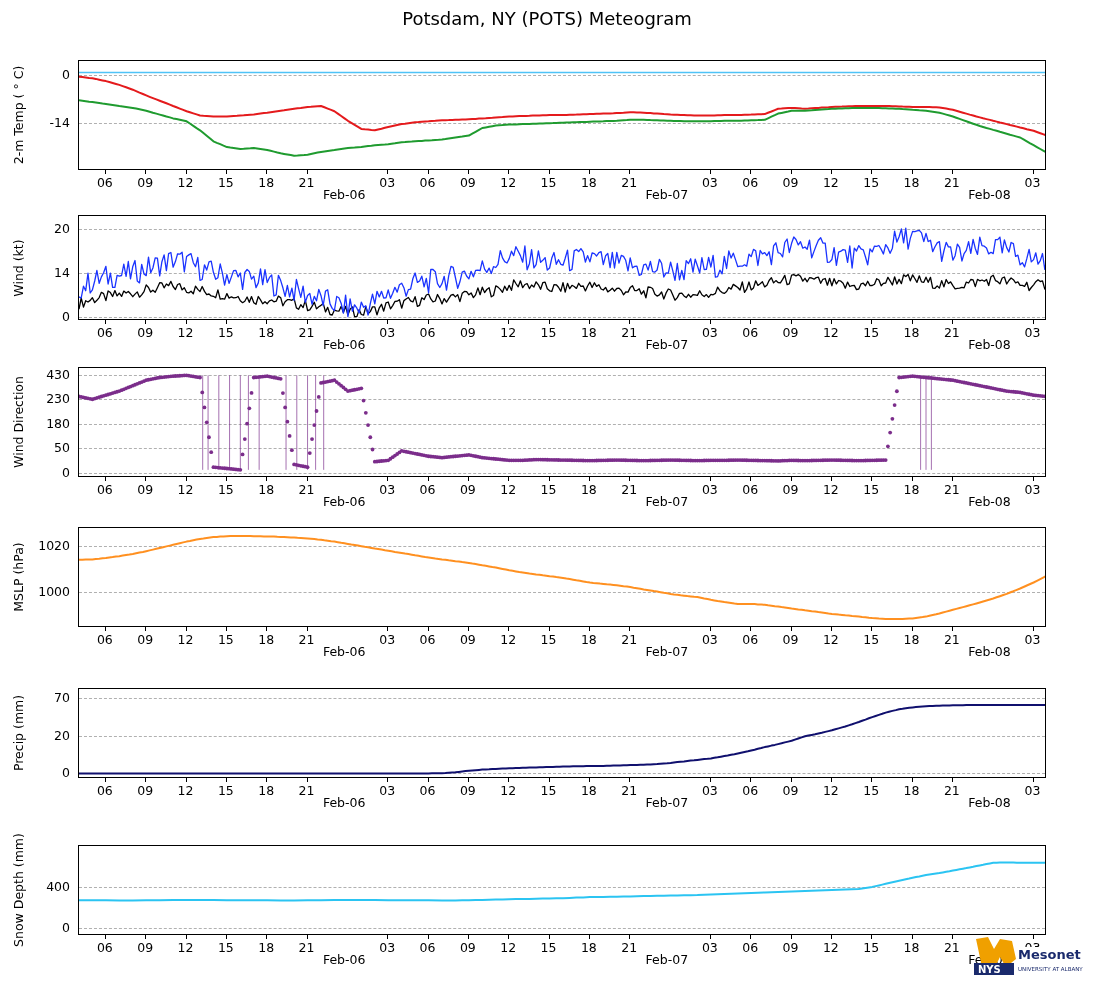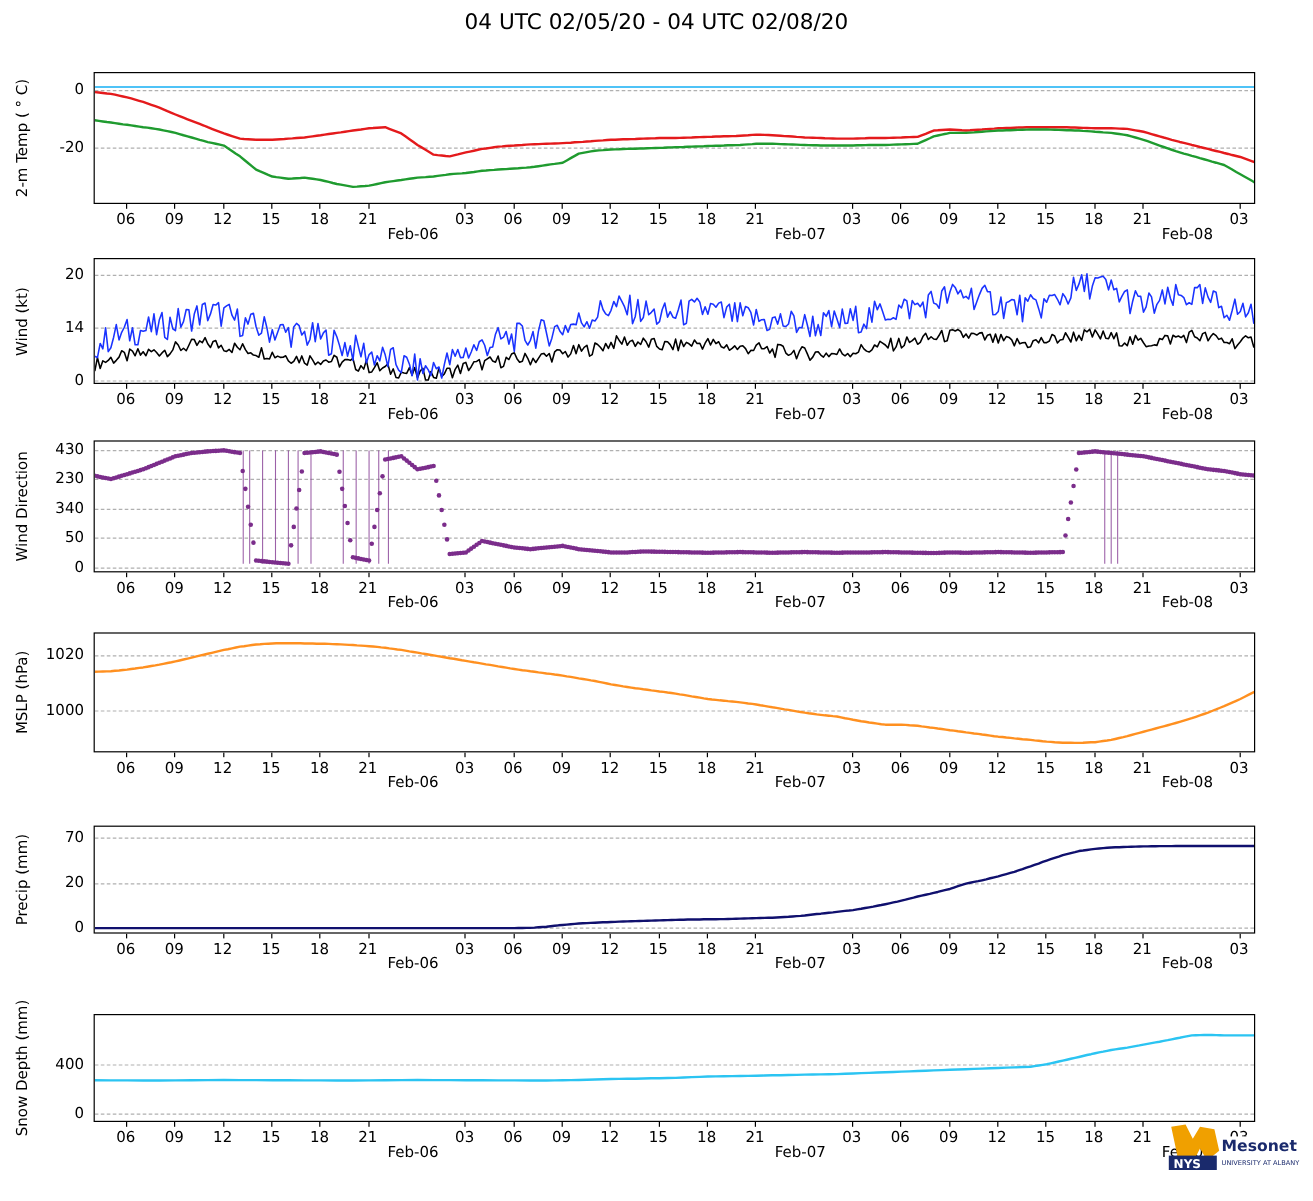--- a/index.html
+++ b/index.html
@@ -71,26 +71,26 @@
   }
   .legend .entry{display:flex;align-items:center;gap:6px;}
   .legend .swatch{display:inline-block;width:26px;height:3px;border-radius:1px;}
   svg{display:block;}
   .logo{position:absolute;right:6px;bottom:10px;width:118px;height:58px;}
 </style>
 </head>
 <body>
 
 <div class="title">
-  <div>04 UTC 02/05/20 - 04 UTC 02/08/20</div>
+  <div>Potsdam, NY (POTS) Meteogram</div>
 </div>
 
 <div id="panels">
     <div class="ytick" style="top: 74.3478px; left: 0px; width: 70px;">0</div>
-    <div class="ytick" style="top: 122.174px; left: 0px; width: 70px;">-20</div>
+    <div class="ytick" style="top: 122.174px; left: 0px; width: 70px;">-14</div>
     <div class="ylabel" style="left: 18px; top: 115px; transform: rotate(-90deg) translate(-50%, -50%);">2-m Temp ( ° C)</div>
     <div class="xtickmark" style="left: 104.889px; top: 170px;"></div>
     <div class="xtick" style="left: 104.889px; top: 175px;">06</div>
     <div class="xtickmark" style="left: 145.222px; top: 170px;"></div>
     <div class="xtick" style="left: 145.222px; top: 175px;">09</div>
     <div class="xtickmark" style="left: 185.556px; top: 170px;"></div>
     <div class="xtick" style="left: 185.556px; top: 175px;">12</div>
     <div class="xtickmark" style="left: 225.889px; top: 170px;"></div>
     <div class="xtick" style="left: 225.889px; top: 175px;">15</div>
     <div class="xtickmark" style="left: 266.222px; top: 170px;"></div>
@@ -216,21 +216,21 @@
         <div class="gridline" style="top: 56.875px;"></div>
         <div class="gridline" style="top: 13.125px;"></div>
         <svg width="968" height="105" style="position: absolute; left: 0px; top: 0px;">
           <path d="M0.0,93.2 L2.2,82.0 L4.5,91.1 L6.7,84.7 L9.0,86.0 L11.2,84.4 L13.4,81.7 L15.7,86.6 L17.9,84.3 L20.2,81.6 L22.4,76.3 L24.6,77.6 L26.9,84.6 L29.1,74.9 L31.4,76.6 L33.6,80.5 L35.9,74.6 L38.1,79.9 L40.3,77.1 L42.6,80.4 L44.8,75.1 L47.1,77.0 L49.3,75.5 L51.5,77.8 L53.8,80.7 L56.0,78.1 L58.3,75.9 L60.5,81.2 L62.7,78.9 L65.0,75.6 L67.2,68.9 L69.5,71.5 L71.7,76.1 L73.9,74.2 L76.2,76.3 L78.4,71.7 L80.7,66.7 L82.9,67.0 L85.1,71.8 L87.4,68.0 L89.6,69.6 L91.9,65.4 L94.1,70.5 L96.4,73.6 L98.6,68.5 L100.8,67.7 L103.1,73.9 L105.3,71.7 L107.6,76.3 L109.8,76.9 L112.0,75.2 L114.3,77.7 L116.5,70.1 L118.8,73.4 L121.0,75.5 L123.2,70.5 L125.5,75.4 L127.7,78.6 L130.0,78.0 L132.2,79.9 L134.4,80.3 L136.7,81.7 L138.9,73.8 L141.2,83.2 L143.4,82.7 L145.6,83.2 L147.9,77.6 L150.1,82.1 L152.4,80.8 L154.6,81.8 L156.9,81.7 L159.1,80.5 L161.3,84.7 L163.6,86.7 L165.8,85.2 L168.1,81.0 L170.3,86.3 L172.5,80.6 L174.8,86.7 L177.0,88.3 L179.3,80.5 L181.5,83.9 L183.7,87.8 L186.0,85.7 L188.2,87.7 L190.5,84.9 L192.7,84.0 L194.9,85.8 L197.2,85.2 L199.4,80.1 L201.7,81.7 L203.9,89.8 L206.1,85.7 L208.4,83.7 L210.6,83.6 L212.9,84.3 L215.1,82.6 L217.4,91.9 L219.6,93.3 L221.8,88.7 L224.1,91.6 L226.3,84.4 L228.6,94.5 L230.8,93.9 L233.0,90.4 L235.3,86.3 L237.5,92.9 L239.8,90.7 L242.0,89.4 L244.2,87.2 L246.5,95.9 L248.7,91.4 L251.0,98.5 L253.2,99.0 L255.4,94.1 L257.7,94.9 L259.9,95.2 L262.2,90.4 L264.4,96.6 L266.6,90.3 L268.9,98.9 L271.1,93.3 L273.4,90.9 L275.6,100.6 L277.9,100.6 L280.1,93.6 L282.3,98.5 L284.6,99.2 L286.8,90.6 L289.1,97.8 L291.3,95.6 L293.5,90.9 L295.8,90.9 L298.0,98.8 L300.3,91.8 L302.5,88.3 L304.7,95.2 L307.0,86.9 L309.2,86.0 L311.5,92.8 L313.7,89.6 L315.9,85.5 L318.2,85.2 L320.4,83.7 L322.7,92.2 L324.9,84.6 L327.1,83.0 L329.4,81.5 L331.6,84.9 L333.9,85.9 L336.1,80.7 L338.4,90.4 L340.6,89.3 L342.8,81.8 L345.1,83.6 L347.3,79.0 L349.6,78.0 L351.8,82.9 L354.0,85.9 L356.3,85.0 L358.5,78.5 L360.8,82.6 L363.0,87.9 L365.2,82.6 L367.5,86.1 L369.7,82.6 L372.0,79.1 L374.2,78.5 L376.4,80.9 L378.7,78.6 L380.9,85.6 L383.2,77.3 L385.4,75.4 L387.6,75.7 L389.9,78.8 L392.1,76.9 L394.4,81.6 L396.6,78.9 L398.9,71.9 L401.1,78.7 L403.3,71.2 L405.6,76.6 L407.8,73.5 L410.1,71.7 L412.3,80.8 L414.5,79.5 L416.8,69.8 L419.0,71.1 L421.3,73.4 L423.5,76.3 L425.7,70.2 L428.0,74.4 L430.2,69.3 L432.5,74.3 L434.7,63.9 L436.9,67.5 L439.2,70.8 L441.4,64.8 L443.7,71.7 L445.9,68.5 L448.1,67.6 L450.4,72.6 L452.6,69.0 L454.9,71.1 L457.1,65.8 L459.4,68.8 L461.6,73.3 L463.8,66.7 L466.1,66.1 L468.3,72.7 L470.6,74.8 L472.8,75.5 L475.0,68.6 L477.3,68.8 L479.5,71.2 L481.8,75.3 L484.0,66.6 L486.2,76.2 L488.5,67.3 L490.7,72.7 L493.0,69.3 L495.2,70.5 L497.4,72.4 L499.7,67.3 L501.9,70.3 L504.2,70.0 L506.4,74.9 L508.6,70.0 L510.9,66.2 L513.1,71.5 L515.4,66.8 L517.6,70.4 L519.9,68.8 L522.1,73.0 L524.3,74.0 L526.6,71.4 L528.8,75.9 L531.1,74.3 L533.3,72.2 L535.5,75.2 L537.8,72.5 L540.0,72.1 L542.3,74.5 L544.5,78.8 L546.7,76.0 L549.0,76.1 L551.2,71.6 L553.5,69.7 L555.7,74.6 L557.9,74.5 L560.2,72.8 L562.4,78.2 L564.7,74.8 L566.9,81.8 L569.1,71.0 L571.4,71.3 L573.6,72.5 L575.9,78.2 L578.1,80.1 L580.4,78.9 L582.6,76.0 L584.8,83.0 L587.1,76.9 L589.3,73.0 L591.6,74.0 L593.8,78.9 L596.0,84.2 L598.3,81.6 L600.5,77.4 L602.8,77.2 L605.0,79.9 L607.2,81.6 L609.5,78.3 L611.7,81.2 L614.0,78.6 L616.2,78.8 L618.4,79.4 L620.7,74.8 L622.9,78.8 L625.2,80.5 L627.4,78.6 L629.6,81.3 L631.9,78.3 L634.1,78.8 L636.4,77.4 L638.6,71.2 L640.9,74.7 L643.1,76.6 L645.3,77.4 L647.6,75.5 L649.8,71.5 L652.1,73.1 L654.3,68.4 L656.5,69.9 L658.8,71.5 L661.0,74.0 L663.3,65.9 L665.5,76.4 L667.7,73.1 L670.0,66.0 L672.2,73.9 L674.5,71.9 L676.7,64.8 L678.9,69.4 L681.2,67.8 L683.4,65.8 L685.7,70.9 L687.9,69.3 L690.1,64.5 L692.4,61.7 L694.6,66.9 L696.9,64.6 L699.1,66.5 L701.4,66.8 L703.6,63.4 L705.8,59.4 L708.1,68.7 L710.3,67.9 L712.6,59.2 L714.8,58.7 L717.0,59.8 L719.3,58.6 L721.5,60.2 L723.8,65.1 L726.0,62.3 L728.2,65.8 L730.5,61.7 L732.7,62.0 L735.0,63.2 L737.2,61.6 L739.4,61.2 L741.7,67.3 L743.9,63.3 L746.2,62.5 L748.4,69.2 L750.6,62.3 L752.9,69.8 L755.1,62.7 L757.4,67.9 L759.6,64.5 L761.9,65.2 L764.1,67.2 L766.3,72.2 L768.6,66.1 L770.8,70.5 L773.1,69.7 L775.3,69.4 L777.5,73.6 L779.8,73.0 L782.0,67.9 L784.3,67.2 L786.5,69.7 L788.7,65.3 L791.0,69.6 L793.2,69.5 L795.5,68.2 L797.7,62.7 L799.9,64.0 L802.2,69.8 L804.4,67.4 L806.7,67.0 L808.9,61.3 L811.1,64.9 L813.4,69.0 L815.6,60.8 L817.9,68.0 L820.1,63.4 L822.4,67.6 L824.6,58.9 L826.8,60.5 L829.1,58.4 L831.3,64.8 L833.6,58.9 L835.8,62.5 L838.0,66.4 L840.3,59.8 L842.5,65.9 L844.8,66.3 L847.0,61.2 L849.2,66.3 L851.5,61.4 L853.7,72.1 L856.0,72.3 L858.2,69.9 L860.4,72.1 L862.7,64.6 L864.9,70.9 L867.2,63.5 L869.4,67.5 L871.6,65.9 L873.9,69.6 L876.1,72.9 L878.4,72.4 L880.6,72.2 L882.9,71.4 L885.1,71.8 L887.3,66.1 L889.6,67.0 L891.8,63.5 L894.1,63.9 L896.3,70.6 L898.5,63.4 L900.8,64.8 L903.0,64.0 L905.3,65.3 L907.5,63.5 L909.7,69.5 L912.0,60.7 L914.2,59.3 L916.5,64.6 L918.7,65.7 L920.9,67.9 L923.2,62.0 L925.4,61.0 L927.7,68.0 L929.9,64.5 L932.1,62.0 L934.4,63.7 L936.6,66.8 L938.9,65.8 L941.1,69.4 L943.4,69.4 L945.6,70.4 L947.8,66.3 L950.1,74.5 L952.3,71.5 L954.6,68.8 L956.8,65.7 L959.0,63.8 L961.3,65.5 L963.5,64.9 L965.8,73.1 L968.0,67.8" fill="none" stroke="#000000" stroke-width="1.3" stroke-linejoin="round"></path>
           <path d="M0.0,80.9 L2.2,82.0 L4.5,70.2 L6.7,74.7 L9.0,57.2 L11.2,77.0 L13.4,73.8 L15.7,65.0 L17.9,54.5 L20.2,67.3 L22.4,60.9 L24.6,56.7 L26.9,50.3 L29.1,68.0 L31.4,57.1 L33.6,71.3 L35.9,71.3 L38.1,59.4 L40.3,60.1 L42.6,59.5 L44.8,48.1 L47.1,60.4 L49.3,45.5 L51.5,62.9 L53.8,50.4 L56.0,44.5 L58.3,65.1 L60.5,66.9 L62.7,48.3 L65.0,58.0 L67.2,59.6 L69.5,41.1 L71.7,56.7 L73.9,52.0 L76.2,41.9 L78.4,42.1 L80.7,59.9 L82.9,45.7 L85.1,38.9 L87.4,54.7 L89.6,37.7 L91.9,36.5 L94.1,51.2 L96.4,45.6 L98.6,37.8 L100.8,38.2 L103.1,36.2 L105.3,55.8 L107.6,40.5 L109.8,38.9 L112.0,37.6 L114.3,46.7 L116.5,50.8 L118.8,41.5 L121.0,64.3 L123.2,63.5 L125.5,48.8 L127.7,54.1 L130.0,45.8 L132.2,45.1 L134.4,56.3 L136.7,63.3 L138.9,61.7 L141.2,48.0 L143.4,57.1 L145.6,69.1 L147.9,58.7 L150.1,67.3 L152.4,60.9 L154.6,54.6 L156.9,54.5 L159.1,60.8 L161.3,57.0 L163.6,73.3 L165.8,56.5 L168.1,53.5 L170.3,55.4 L172.5,63.1 L174.8,60.2 L177.0,71.6 L179.3,66.9 L181.5,52.9 L183.7,68.7 L186.0,53.7 L188.2,66.5 L190.5,61.4 L192.7,59.0 L194.9,80.0 L197.2,78.8 L199.4,59.3 L201.7,64.6 L203.9,71.8 L206.1,80.3 L208.4,69.5 L210.6,80.8 L212.9,72.1 L215.1,84.3 L217.4,63.5 L219.6,72.7 L221.8,81.3 L224.1,70.1 L226.3,86.4 L228.6,79.5 L230.8,77.4 L233.0,88.2 L235.3,80.4 L237.5,84.8 L239.8,73.4 L242.0,79.7 L244.2,89.5 L246.5,75.1 L248.7,73.8 L251.0,87.9 L253.2,92.4 L255.4,94.5 L257.7,80.5 L259.9,81.7 L262.2,87.5 L264.4,97.1 L266.6,79.1 L268.9,100.6 L271.1,82.9 L273.4,95.2 L275.6,88.8 L277.9,92.2 L280.1,97.0 L282.3,86.1 L284.6,91.3 L286.8,89.8 L289.1,99.0 L291.3,87.6 L293.5,78.2 L295.8,87.9 L298.0,75.3 L300.3,80.9 L302.5,75.3 L304.7,82.0 L307.0,81.9 L309.2,74.0 L311.5,82.3 L313.7,77.3 L315.9,71.3 L318.2,76.1 L320.4,68.8 L322.7,67.2 L324.9,71.7 L327.1,80.2 L329.4,73.6 L331.6,73.1 L333.9,62.5 L336.1,57.0 L338.4,66.4 L340.6,65.0 L342.8,60.2 L345.1,70.8 L347.3,62.3 L349.6,76.8 L351.8,53.3 L354.0,53.5 L356.3,55.7 L358.5,67.7 L360.8,71.5 L363.0,67.6 L365.2,60.3 L367.5,74.2 L369.7,59.9 L372.0,50.4 L374.2,51.3 L376.4,61.5 L378.7,72.3 L380.9,65.8 L383.2,56.2 L385.4,55.1 L387.6,60.0 L389.9,62.9 L392.1,55.3 L394.4,60.8 L396.6,54.4 L398.9,54.1 L401.1,54.6 L403.3,44.8 L405.6,53.1 L407.8,56.4 L410.1,52.1 L412.3,57.5 L414.5,50.7 L416.8,51.5 L419.0,48.3 L421.3,34.6 L423.5,41.9 L425.7,45.6 L428.0,47.0 L430.2,42.6 L432.5,35.2 L434.7,39.6 L436.9,30.7 L439.2,35.2 L441.4,39.6 L443.7,46.2 L445.9,30.0 L448.1,53.8 L450.4,47.7 L452.6,33.7 L454.9,51.8 L457.1,48.6 L459.4,34.9 L461.6,46.3 L463.8,44.3 L466.1,41.6 L468.3,54.1 L470.6,52.0 L472.8,42.1 L475.0,36.5 L477.3,48.3 L479.5,43.7 L481.8,48.3 L484.0,49.2 L486.2,42.3 L488.5,34.1 L490.7,54.7 L493.0,53.4 L495.2,34.9 L497.4,33.5 L499.7,35.6 L501.9,32.6 L504.2,35.8 L506.4,46.0 L508.6,39.6 L510.9,45.9 L513.1,37.0 L515.4,37.6 L517.6,40.0 L519.9,36.6 L522.1,35.7 L524.3,48.7 L526.6,39.8 L528.8,37.5 L531.1,51.6 L533.3,36.3 L535.5,52.0 L537.8,36.4 L540.0,47.1 L542.3,39.4 L544.5,40.4 L546.7,44.3 L549.0,54.8 L551.2,41.9 L553.5,51.8 L555.7,50.4 L557.9,50.2 L560.2,59.4 L562.4,58.5 L564.7,48.8 L566.9,48.1 L569.1,54.1 L571.4,45.5 L573.6,55.6 L575.9,56.1 L578.1,54.0 L580.4,43.4 L582.6,47.3 L584.8,61.0 L587.1,56.9 L589.3,57.2 L591.6,46.2 L593.8,54.8 L596.0,64.4 L598.3,47.5 L600.5,63.8 L602.8,54.5 L605.0,63.6 L607.2,44.6 L609.5,47.6 L611.7,42.8 L614.0,56.2 L616.2,43.1 L618.4,49.7 L620.7,57.0 L622.9,41.6 L625.2,53.5 L627.4,53.3 L629.6,41.3 L631.9,51.0 L634.1,39.3 L636.4,61.2 L638.6,60.6 L640.9,54.1 L643.1,57.8 L645.3,40.4 L647.6,52.5 L649.8,35.0 L652.1,42.1 L654.3,37.2 L656.5,43.6 L658.8,50.7 L661.0,50.1 L663.3,50.2 L665.5,48.8 L667.7,50.1 L670.0,38.2 L672.2,40.6 L674.5,33.4 L676.7,34.8 L678.9,49.5 L681.2,34.5 L683.4,37.9 L685.7,36.7 L687.9,39.6 L690.1,35.7 L692.4,48.7 L694.6,29.9 L696.9,26.8 L699.1,36.6 L701.4,37.5 L703.6,40.9 L705.8,26.5 L708.1,23.0 L710.3,36.5 L712.6,27.3 L714.8,21.0 L717.0,23.5 L719.3,28.9 L721.5,25.7 L723.8,32.2 L726.0,31.0 L728.2,33.2 L730.5,24.2 L732.7,41.9 L735.0,35.4 L737.2,29.5 L739.4,24.3 L741.7,21.7 L743.9,27.0 L746.2,27.1 L748.4,46.3 L750.6,46.1 L752.9,43.5 L755.1,31.6 L757.4,49.3 L759.6,36.2 L761.9,35.2 L764.1,33.6 L766.3,34.1 L768.6,46.3 L770.8,30.0 L773.1,52.0 L775.3,32.2 L777.5,35.0 L779.8,29.6 L782.0,32.8 L784.3,33.9 L786.5,41.0 L788.7,48.9 L791.0,32.9 L793.2,35.9 L795.5,30.1 L797.7,30.3 L799.9,29.5 L802.2,33.4 L804.4,38.0 L806.7,28.7 L808.9,31.9 L811.1,37.3 L813.4,32.2 L815.6,15.1 L817.9,26.0 L820.1,20.8 L822.4,12.9 L824.6,26.9 L826.8,12.2 L829.1,33.1 L831.3,22.4 L833.6,15.4 L835.8,15.7 L838.0,14.8 L840.3,14.3 L842.5,16.9 L844.8,25.6 L847.0,17.3 L849.2,25.5 L851.5,24.3 L853.7,35.6 L856.0,30.8 L858.2,26.9 L860.4,25.6 L862.7,45.3 L864.9,35.0 L867.2,26.3 L869.4,30.9 L871.6,31.0 L873.9,44.2 L876.1,39.7 L878.4,28.2 L880.6,31.4 L882.9,45.0 L885.1,37.6 L887.3,34.3 L889.6,25.6 L891.8,37.3 L894.1,23.4 L896.3,32.5 L898.5,38.4 L900.8,21.1 L903.0,29.6 L905.3,30.2 L907.5,32.0 L909.7,37.9 L912.0,36.3 L914.2,37.6 L916.5,23.6 L918.7,23.7 L920.9,21.1 L923.2,36.8 L925.4,23.9 L927.7,31.6 L929.9,36.0 L932.1,26.5 L934.4,27.6 L936.6,40.4 L938.9,39.2 L941.1,48.8 L943.4,46.7 L945.6,50.9 L947.8,42.7 L950.1,33.3 L952.3,45.9 L954.6,43.6 L956.8,36.8 L959.0,48.1 L961.3,44.6 L963.5,37.5 L965.8,53.3 L968.0,41.6" fill="none" stroke="#1a33ff" stroke-width="1.3" stroke-linejoin="round"></path>
         </svg>
       </div>
     </div>
     <div class="ytick" style="top: 471.568px; left: 0px; width: 70px;">0</div>
     <div class="ytick" style="top: 447.123px; left: 0px; width: 70px;">50</div>
-    <div class="ytick" style="top: 422.679px; left: 0px; width: 70px;">340</div>
+    <div class="ytick" style="top: 422.679px; left: 0px; width: 70px;">180</div>
     <div class="ytick" style="top: 398.235px; left: 0px; width: 70px;">230</div>
     <div class="ytick" style="top: 373.79px; left: 0px; width: 70px;">430</div>
     <div class="ylabel" style="left: 18px; top: 422px; transform: rotate(-90deg) translate(-50%, -50%);">Wind Direction</div>
     <div class="xtickmark" style="left: 104.889px; top: 477px;"></div>
     <div class="xtick" style="left: 104.889px; top: 482px;">06</div>
     <div class="xtickmark" style="left: 145.222px; top: 477px;"></div>
     <div class="xtick" style="left: 145.222px; top: 482px;">09</div>
     <div class="xtickmark" style="left: 185.556px; top: 477px;"></div>
     <div class="xtick" style="left: 185.556px; top: 482px;">12</div>
     <div class="xtickmark" style="left: 225.889px; top: 477px;"></div>

